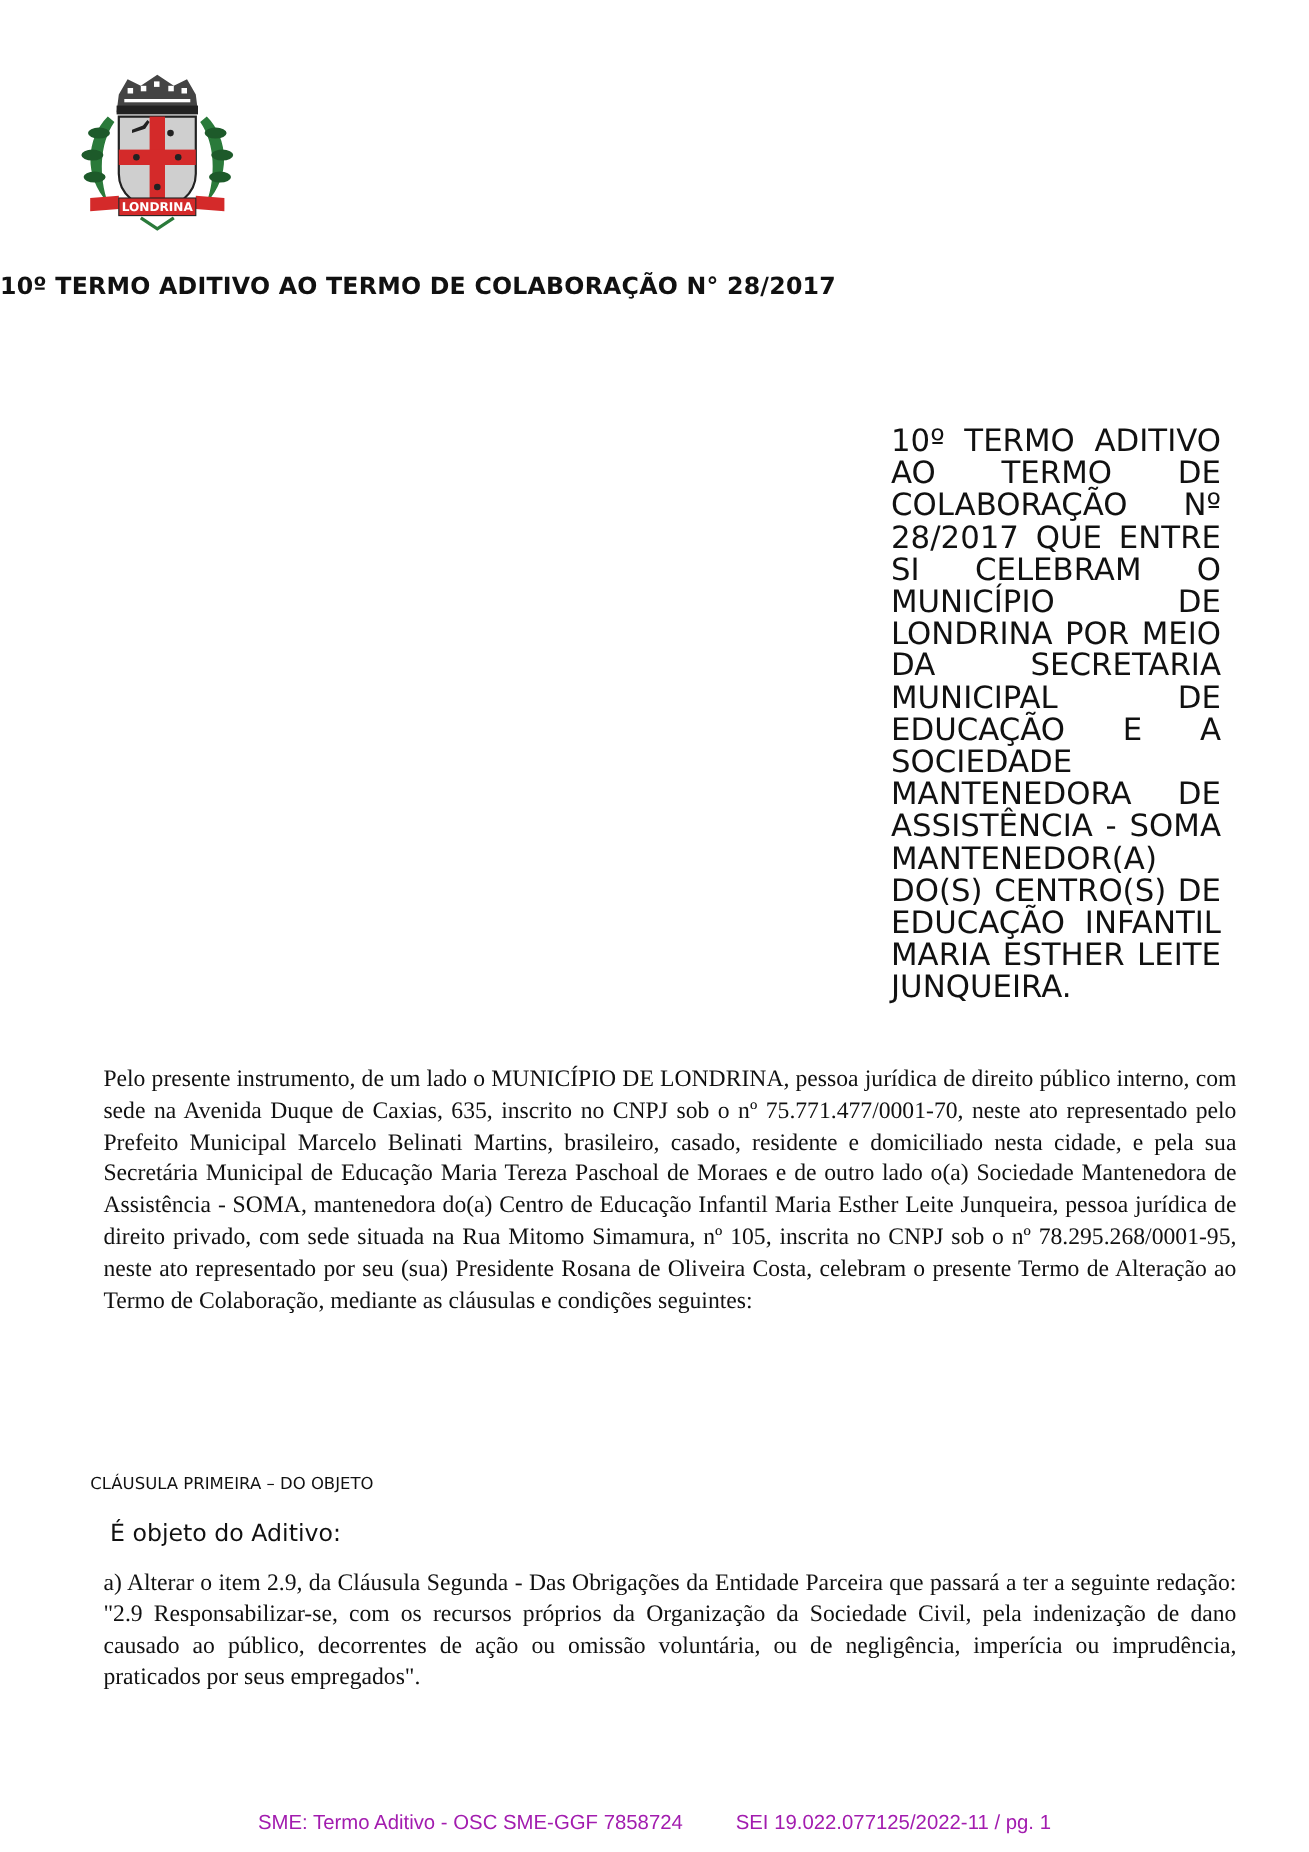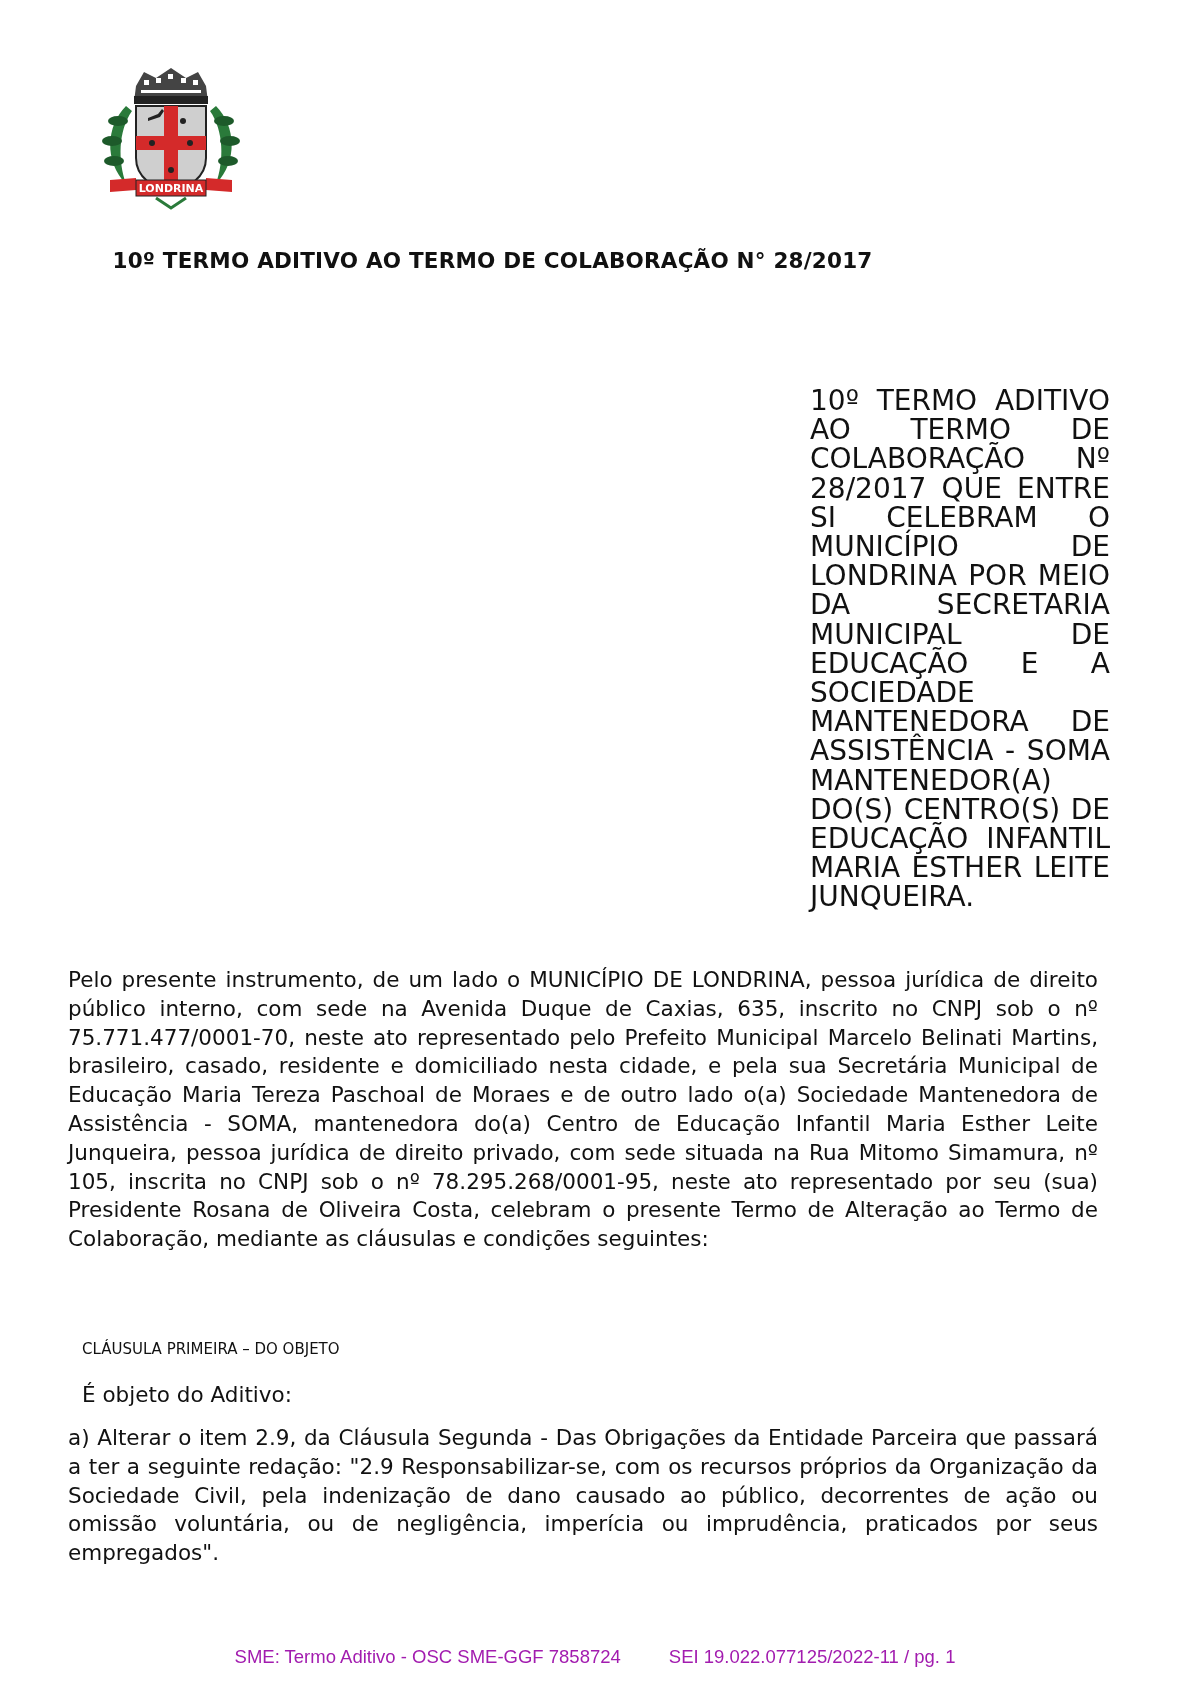--- a/index.html
+++ b/index.html
@@ -1,34 +1,34 @@
 <!DOCTYPE html>
 <html><head>
 <meta charset="utf-8">
 <style>
   html, body { margin: 0; padding: 0; background: #ffffff; }
   body { width: 1190px; height: 1684px; position: relative; overflow: hidden; color: #111; font-family: "DejaVu Sans", sans-serif; }
   .page { position: absolute; inset: 0; }
 
-  .logo { position: absolute; left: 96px; top: 66px; width: 150px; height: 146px; }
+  .logo { position: absolute; left: 68px; top: 66px; width: 150px; height: 146px; }
   .header-title { position: absolute; left: 258px; top: 82px; width: 860px; text-align: center;
     font-family: "DejaVu Serif", "Liberation Serif", serif; }
   .header-title .t1 { font-size: 48px; line-height: 56px; letter-spacing: 0.3px; transform: scaleX(0.86); transform-origin: center; white-space: nowrap; font-family: "Liberation Serif", serif; }
   .header-title .t2 { font-size: 34px; line-height: 42px; margin-top: 0px; font-family: "Liberation Serif", serif; transform: scaleX(0.88); }
 
-  .doc-title { position: absolute; left: 15px; width: 955px; top: 248px; text-align: center;
+  .doc-title { position: absolute; left: 0; width: 955px; top: 248px; 
     font-weight: bold; font-size: 21.5px; letter-spacing: 0.2px; }
 
   .summary { position: absolute; left: 810px; top: 386px; width: 300px; font-size: 28px; line-height: 29.2px;
     text-align: justify; text-transform: none; }
 
-  .body-text { position: absolute; left: 68px; width: 1030px; font-size: 21.5px; line-height: 28.8px; text-align: justify; }
+  .body-text { position: absolute; left: 94px; width: 1030px; font-size: 21.5px; line-height: 28.8px; text-align: justify; font-family: Liberation Serif, serif; }
   .para1 { top: 966px; }
   .clause-title { position: absolute; left: 82px; top: 1340px; font-size: 15px; }
-  .intro { position: absolute; left: 82px; top: 1382px; font-size: 21.5px; }
+  .intro { position: absolute; left: 100px; top: 1382px; font-size: 21.5px; }
   .item-a { top: 1424px; }
   .item-b { top: 1582px; white-space: nowrap; text-align: left; }
 
   .footer { position: absolute; left: 0; width: 1190px; top: 1646px; text-align: center; color: #a21caf;
     font-family: "Liberation Sans", sans-serif; font-size: 18.5px; }
   .footer span + span { margin-left: 48px; }
 </style>
 </head>
 <body>
 

